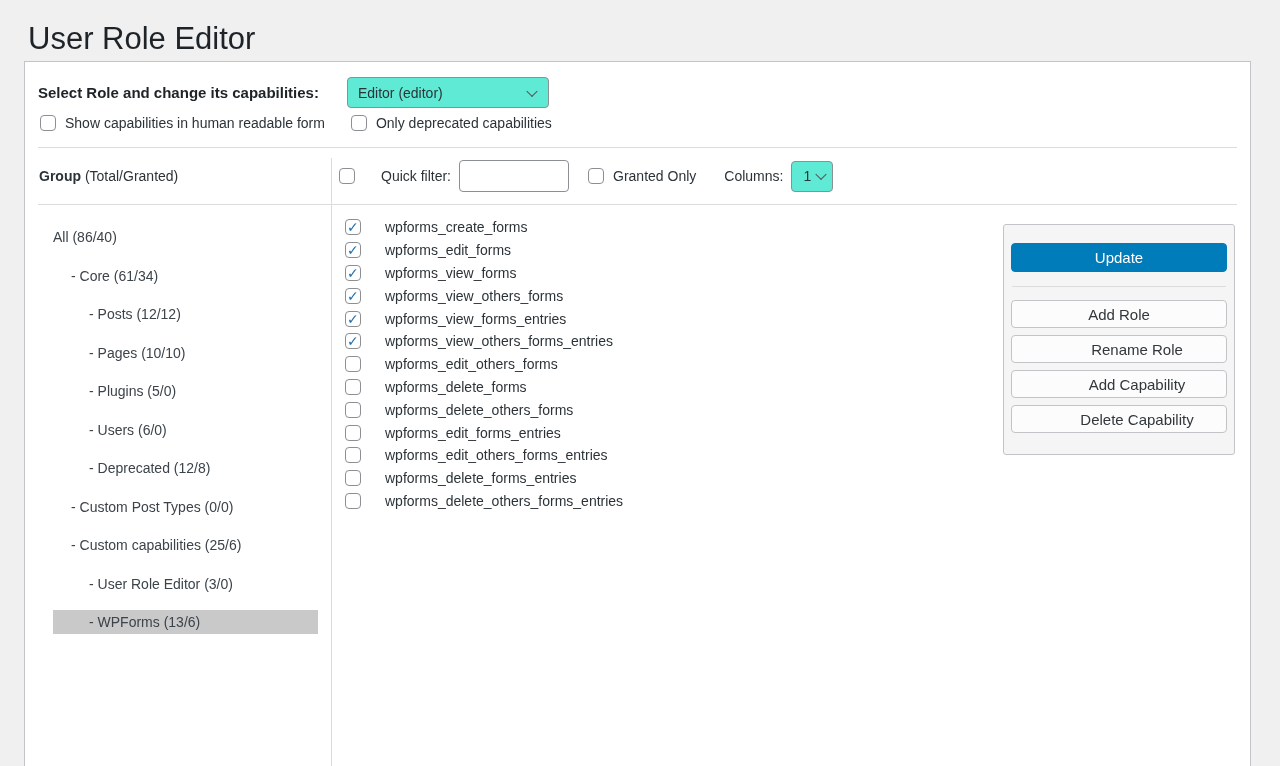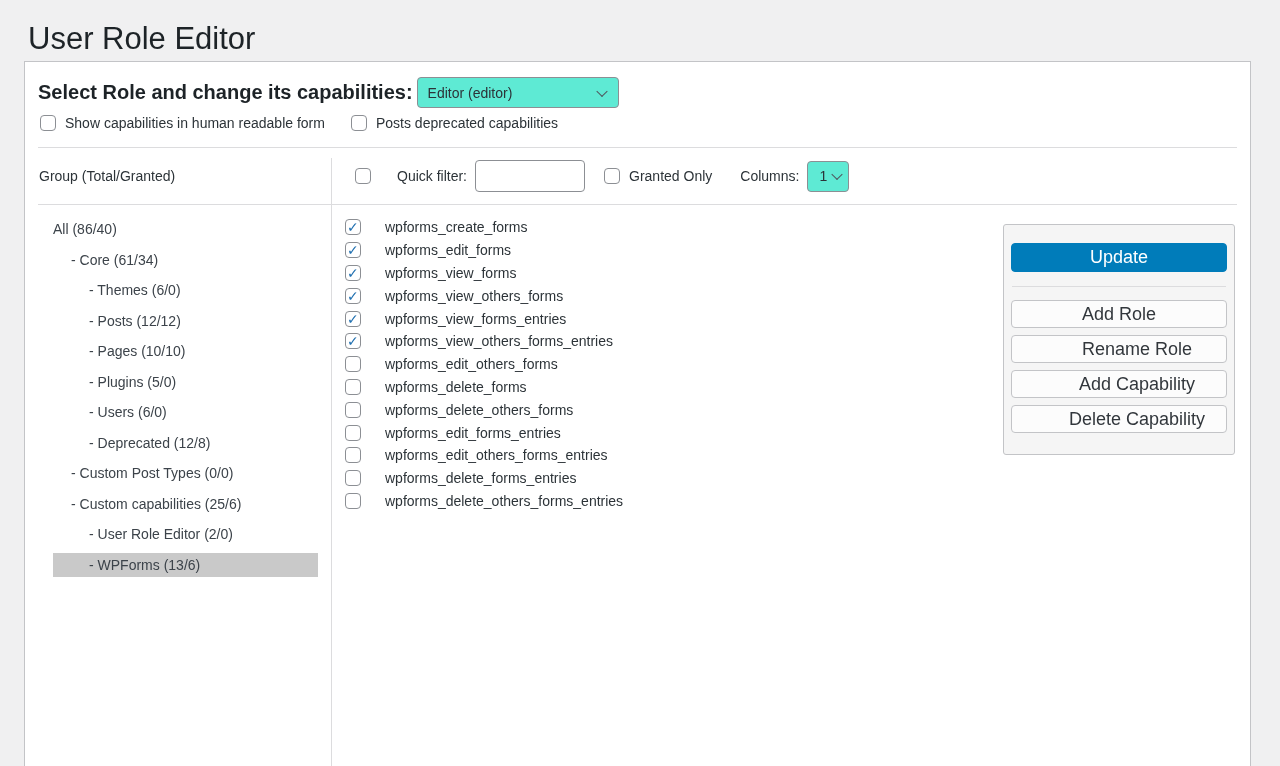--- a/index.html
+++ b/index.html
@@ -31,21 +31,21 @@
     width: 1px; background: #dcdcde;
   }
   hr.sep {
     border: none;
     border-top: 1px solid #dcdcde;
     margin: 0 13px;
   }
   
   .top-section { padding: 15px 13px 0 13px; }
   .role-row { display: flex; align-items: center; }
-  .role-label { font-size: 20px; font-weight: 700; color: #1d2327; margin-right: 4px; }
+  .role-label { font-size: 15px; font-weight: 700; color: #1d2327; margin-right: 28px; }
   .select {
     position: relative;
     height: 31px;
     border: 1px solid #8c8f94;
     border-radius: 4px;
     background: #5eead4;
     display: inline-flex;
     align-items: center;
     padding: 0 30px 0 10px;
     color: #2c3338;
@@ -85,42 +85,42 @@
     color: var(--check, #2271b1);
   }
   
   .header-row { display: flex; height: 56px; }
   .group-header {
     width: 306px;
     display: flex; align-items: center;
     padding-left: 14px;
     color: #2c3338;
   }
-  .group-header .b { font-weight: 400; }
+  .group-header .b { font-weight: 700; }
   .group-header .n { white-space: pre; }
-  .filter-bar { flex: 1; display: flex; align-items: center; padding-left: 24px; }
+  .filter-bar { flex: 1; display: flex; align-items: center; padding-left: 8px; }
   .filter-bar .qf-label { margin-left: 26px; color: #2c3338; }
   .qf-input {
     margin-left: 8px;
     width: 110px; height: 32px;
     border: 1px solid #8c8f94;
     border-radius: 4px;
     padding: 0 8px;
     font: inherit;
     color: #2c3338;
     background: #fff;
   }
   .granted-cb { margin-left: 19px; }
   .granted-label { margin-left: 9px; }
   .columns-label { margin-left: 28px; color: #2c3338; }
   .columns-select { margin-left: 8px; }
   
   .body-row { display: flex; align-items: flex-start; }
   .tree-panel { width: 306px; padding-top: 9px; }
-  .tree-row { height: 30.5px; display: flex; align-items: center; margin: 0 13px 0 28px; justify-content: center; }
+  .tree-row { height: 30.5px; display: flex; align-items: center; margin: 8px 13px 0 28px; justify-content: center; }
   .tree-label { display: block; width: 100%; line-height: 24px; color: #3c434a; cursor: pointer; }
   .tree-label.lvl0 { padding-left: 0; }
   .tree-label.lvl1 { padding-left: 18px; }
   .tree-label.lvl2 { padding-left: 36px; }
   .tree-label.selected { background: var(--selected_group_bg, #c9c9c9); }
   .caps-area { flex: 1; display: flex; align-items: flex-start; }
   .caps-list { padding: 11px 0 0 14px; }
   .cap-row { height: 22.8px; display: flex; align-items: center; gap: 14px; }
   .cap-name { margin-left: 10px; color: #2c3338; }
   
@@ -131,21 +131,21 @@
     border: 1px solid #c3c4c7;
     border-radius: 3px;
     padding: 18px 7px 21px 7px;
   }
   .btn {
     display: block;
     width: 100%;
     height: 28px;
     border-radius: 4px;
     font-family: inherit;
-    font-size: 18px;
+    font-size: 15px;
     cursor: pointer;
   }
   .btn-primary {
     height: 29px;
     background: var(--primary, #007cba);
     border: 1px solid var(--primary, #007cba);
     color: #fff;
   }
   .panel-sep { border: none; border-top: 1px solid #dcdcde; margin: 14px 1px 13px 1px; }
   .btn-secondary {
@@ -171,21 +171,21 @@
         <span class="chev"></span>
       </span>
     </div>
     <div class="opts-row">
       <span class="opt">
         <span class="cb"></span>
         <span class="opt-label">Show capabilities in human readable form</span>
       </span>
       <span class="opt">
         <span class="cb"></span>
-        <span class="opt-label">Posts deprecated capabilities</span>
+        <span class="opt-label">Only deprecated capabilities</span>
       </span>
     </div>
   </div>
 
   <hr class="sep">
 
   <div class="header-row">
     <div class="group-header">
       <span class="b">Group</span>
         <span class="n"> (Total/Granted)</span>
@@ -208,23 +208,20 @@
 
   <div class="body-row">
     <div class="tree-panel">
         <div class="tree-row">
           <span class="tree-label lvl0">All (86/40)</span>
         </div>
         <div class="tree-row">
           <span class="tree-label lvl1">- Core (61/34)</span>
         </div>
         <div class="tree-row">
-          <span class="tree-label lvl2">- Themes (6/0)</span>
-        </div>
-        <div class="tree-row">
           <span class="tree-label lvl2">- Posts (12/12)</span>
         </div>
         <div class="tree-row">
           <span class="tree-label lvl2">- Pages (10/10)</span>
         </div>
         <div class="tree-row">
           <span class="tree-label lvl2">- Plugins (5/0)</span>
         </div>
         <div class="tree-row">
           <span class="tree-label lvl2">- Users (6/0)</span>
@@ -232,21 +229,21 @@
         <div class="tree-row">
           <span class="tree-label lvl2">- Deprecated (12/8)</span>
         </div>
         <div class="tree-row">
           <span class="tree-label lvl1">- Custom Post Types (0/0)</span>
         </div>
         <div class="tree-row">
           <span class="tree-label lvl1">- Custom capabilities (25/6)</span>
         </div>
         <div class="tree-row">
-          <span class="tree-label lvl2">- User Role Editor (2/0)</span>
+          <span class="tree-label lvl2">- User Role Editor (3/0)</span>
         </div>
         <div class="tree-row">
           <span class="tree-label lvl2 selected">- WPForms (13/6)</span>
         </div>
       </div>
     <div class="caps-area">
       <div class="caps-list">
           <div class="cap-row">
             <span class="cb checked"></span>
             <span class="cap-name">wpforms_create_forms</span>

